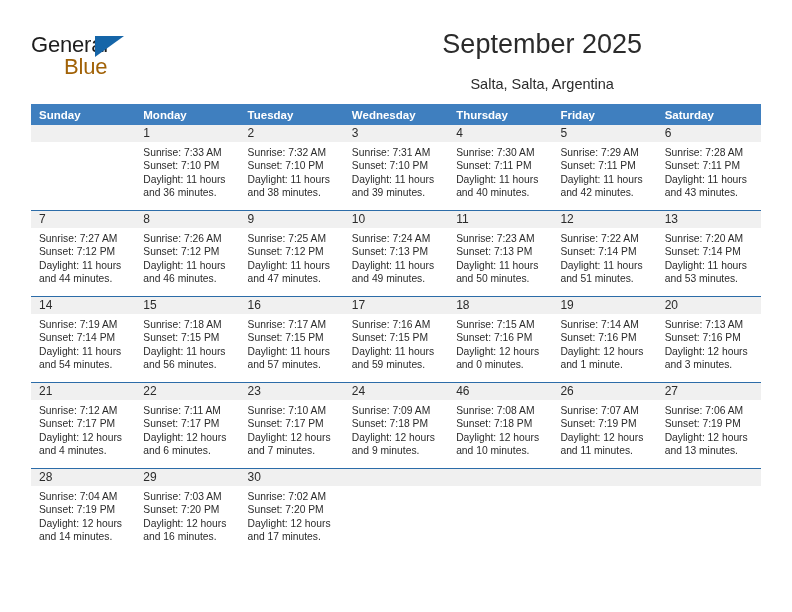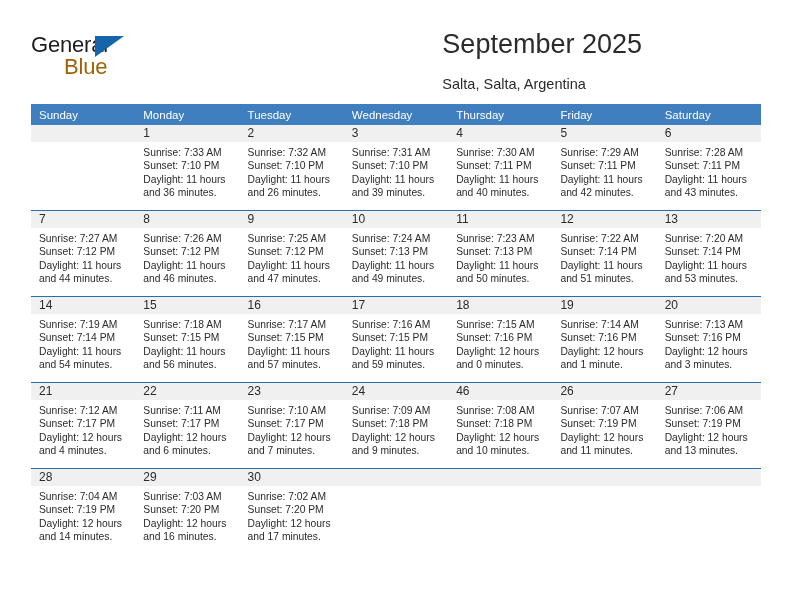--- a/index.html
+++ b/index.html
@@ -60,21 +60,21 @@
     top: 22px;
     font-size: 22px;
     letter-spacing: -0.2px;
     color: #a16207;
     font-family: "Liberation Sans", sans-serif;
   }
   .title-block {
     position: absolute;
     right: 35px;
     top: 28px;
-    text-align: left;
+    text-align: center;
   }
   .cal-title {
     font-size: 27px;
     color: #2b2b2b;
     font-weight: normal;
     line-height: 32px;
     white-space: nowrap;
   }
   .cal-subtitle {
     margin-top: 16px;
@@ -89,21 +89,21 @@
     position: absolute;
     left: 31px;
     top: 104px;
     width: 730px;
     border-collapse: collapse;
     table-layout: fixed;
   }
   .calendar th {
     background: #3f7fbf;
     color: #ffffff;
-    font-weight: normal;
+    font-weight: bold;
     font-size: 11.5px;
     text-align: left;
     padding: 4px 0 4px 8px;
     height: 13px;
     border: none;
   }
   .weekrow td {
     vertical-align: top;
     padding: 0;
     border-top: 1px solid #2c6ca8;
@@ -195,21 +195,21 @@
               </div>
             </div>
           </td>
         <td>
             <div class="cell">
               <div class="daynum">2</div>
               <div class="details">
                 <div>Sunrise: 7:32 AM</div>
                 <div>Sunset: 7:10 PM</div>
                 <div>Daylight: 11 hours</div>
-                <div>and 26 minutes.</div>
+                <div>and 38 minutes.</div>
               </div>
             </div>
           </td>
         <td>
             <div class="cell">
               <div class="daynum">3</div>
               <div class="details">
                 <div>Sunrise: 7:31 AM</div>
                 <div>Sunset: 7:10 PM</div>
                 <div>Daylight: 11 hours</div>

